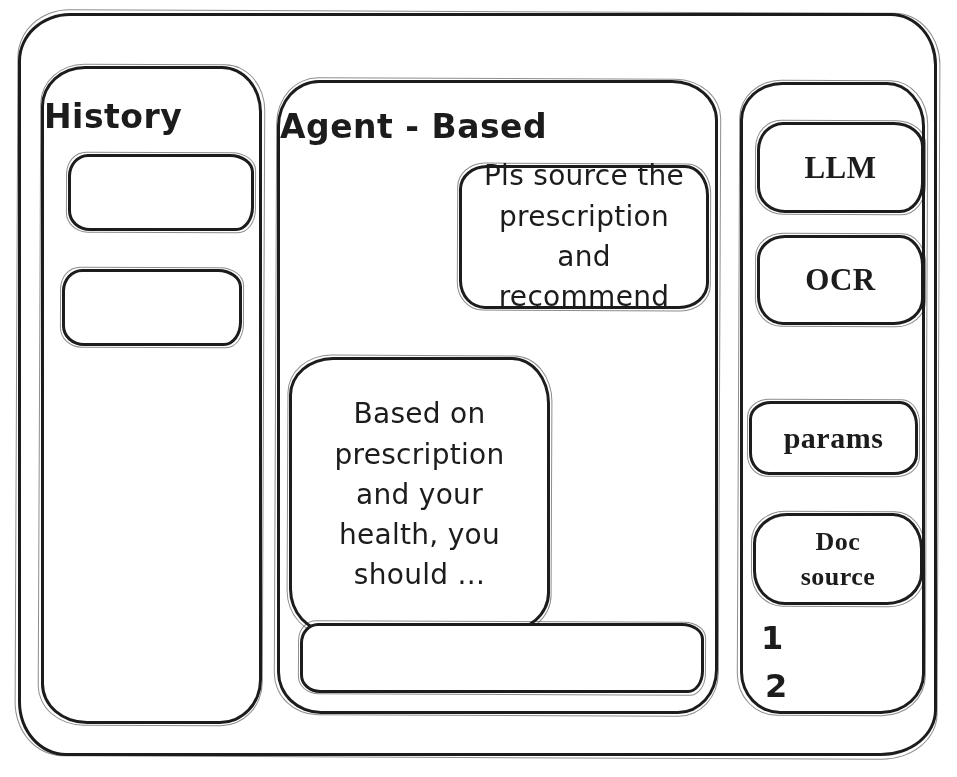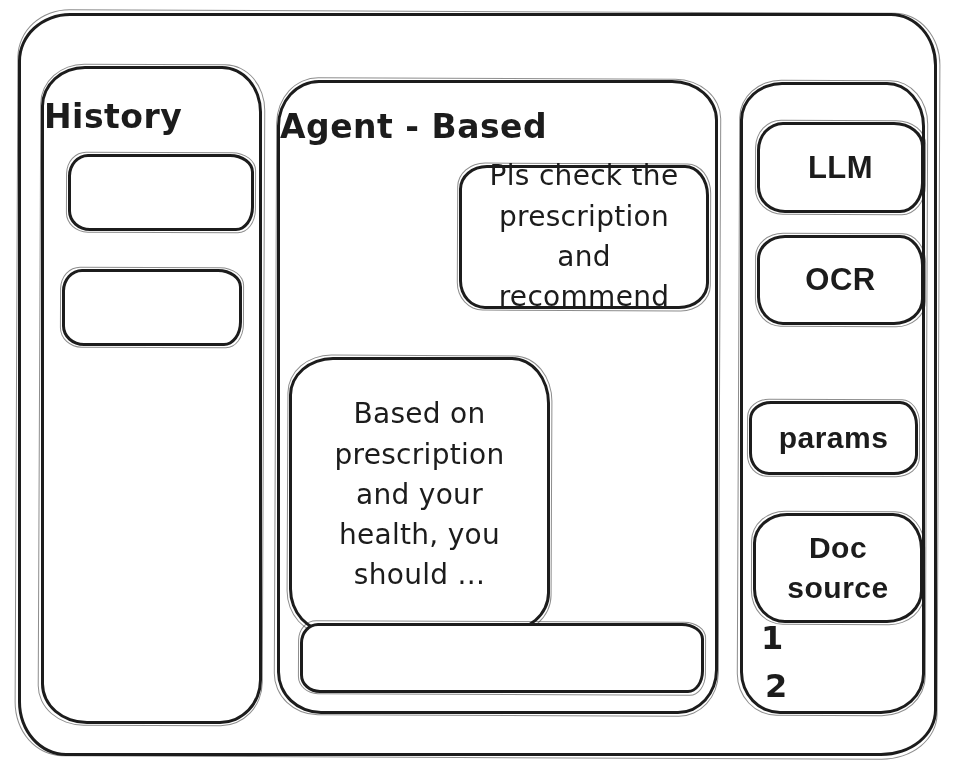--- a/index.html
+++ b/index.html
@@ -108,21 +108,21 @@
   
   .tools-panel {
     left: 719px; top: 66px; width: 185px; height: 632px;
     border-radius: 42px 38px 44px 40px / 38px 44px 40px 42px;
   }
   .tool-box {
     display: flex;
     align-items: center;
     justify-content: center;
     text-align: center;
-    font-family: Liberation Sans, sans-serif;
+    font-family: Liberation Serif, serif;
     font-size: 31px;
     font-weight: 600;
     letter-spacing: 0.5px;
     color: #1c1c1c;
     cursor: pointer;
     padding: 16px;
   }
   .tool-llm {
     left: 14px; top: 37px; width: 167px; height: 91px;
     border-radius: 26px 30px 24px 28px / 28px 24px 30px 26px;
@@ -130,24 +130,24 @@
   .tool-ocr {
     left: 14px; top: 150px; width: 167px; height: 90px;
     border-radius: 28px 24px 30px 26px / 24px 30px 26px 28px;
   }
   .tool-params {
     left: 6px; top: 316px; width: 169px; height: 74px;
     font-size: 30px;
     border-radius: 22px 18px 24px 20px / 18px 24px 20px 22px;
   }
   .tool-doc {
-    left: 10px; top: 428px; width: 170px; height: 110px;
+    left: 10px; top: 428px; width: 170px; height: 92px;
     white-space: pre-line;
     line-height: 1.35;
-    font-size: 30px;
+    font-size: 26px;
     border-radius: 34px 30px 36px 32px / 30px 36px 32px 34px;
   }
   .doc-item {
     position: absolute;
     font-size: 32px;
     font-weight: 600;
     cursor: pointer;
   }
   .doc-item-1 { left: 18px; top: 534px; }
   .doc-item-2 { left: 22px; top: 582px; }
@@ -160,21 +160,21 @@
 
     <aside class="sketch history-panel">
       <div class="panel-title history-title">History</div>
       <div class="sketch history-item history-item-1"></div>
       <div class="sketch history-item history-item-2"></div>
     </aside>
 
     <section class="sketch chat-panel">
       <div class="panel-title chat-title">Agent - Based</div>
 
-      <div class="sketch bubble bubble-user">Pls check the
+      <div class="sketch bubble bubble-user">Pls source the
 prescription
 and recommend</div>
 
       <div class="sketch bubble bubble-assistant">Based on
 prescription
 and your
 health, you
 should ...</div>
 
       <div class="sketch input-box">

